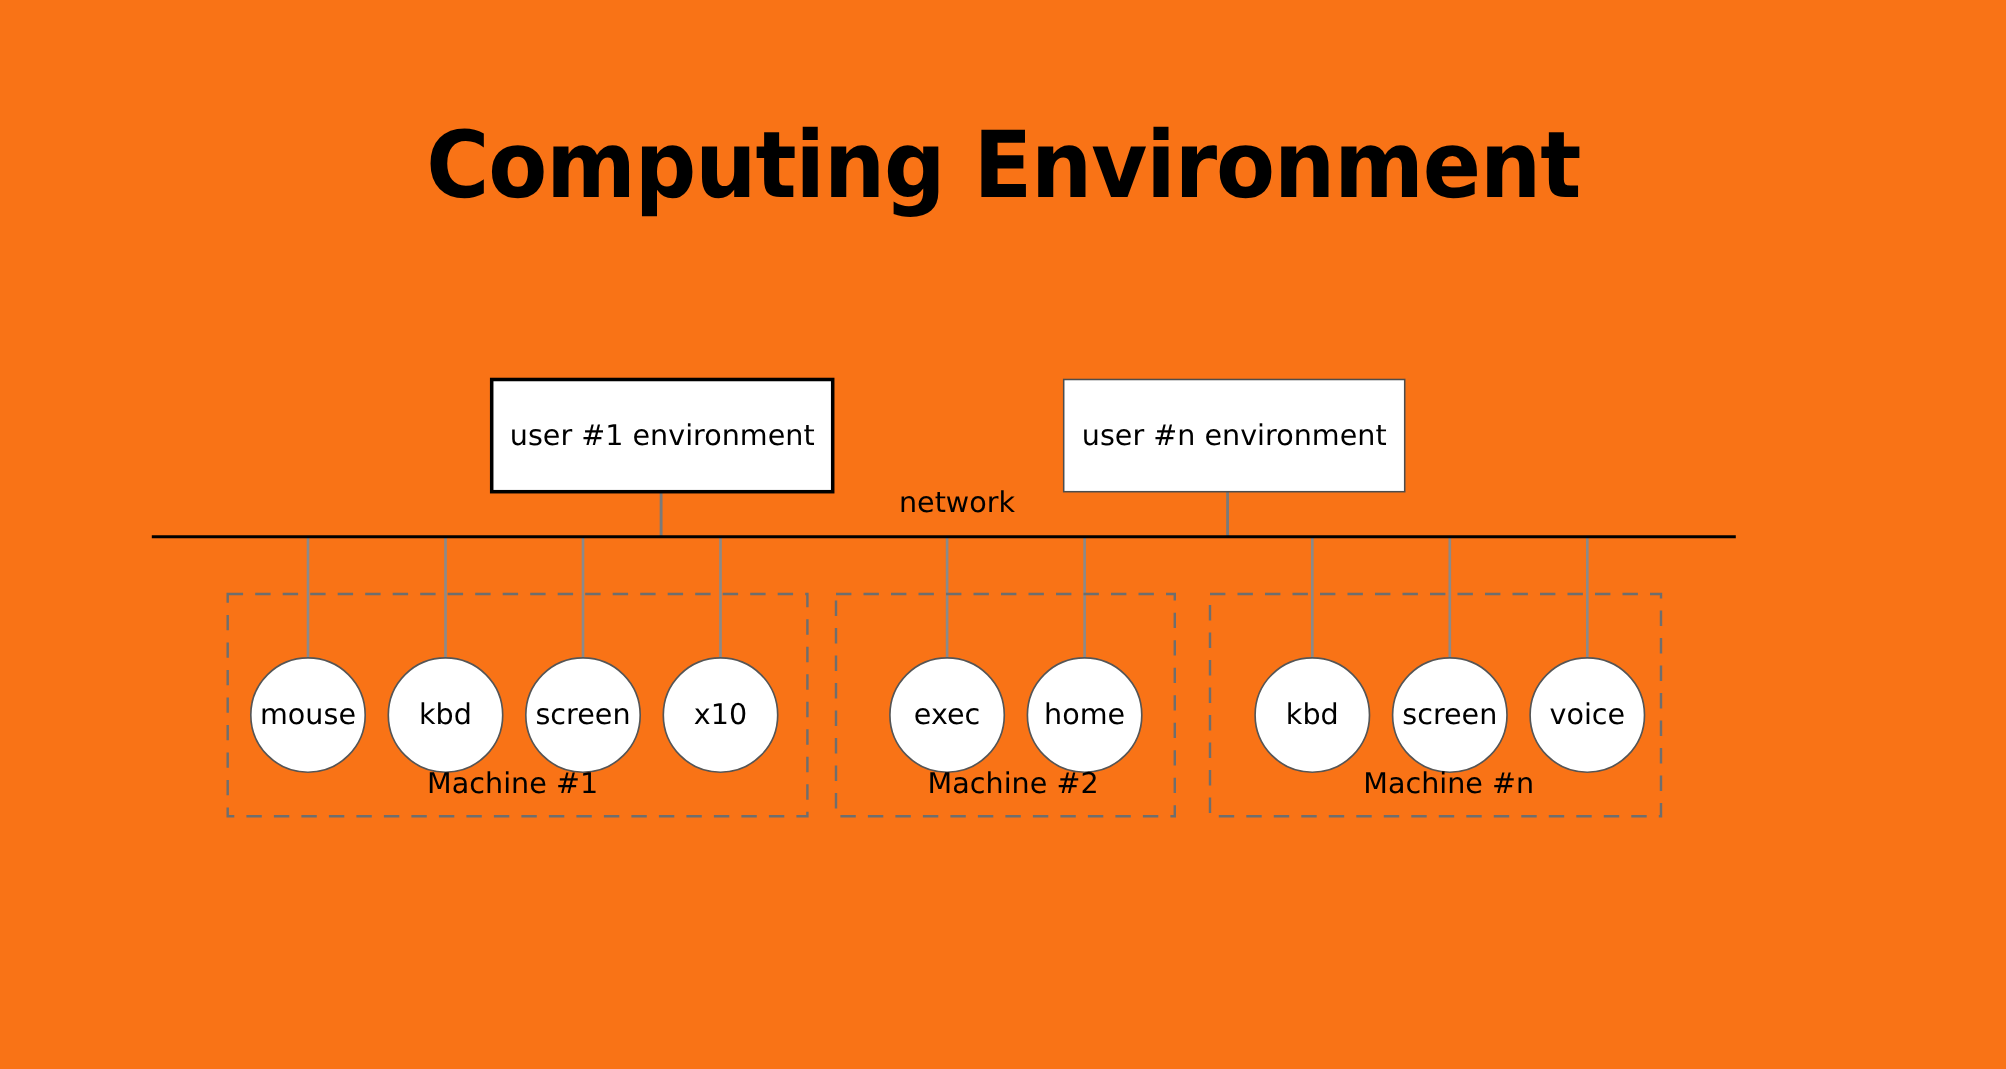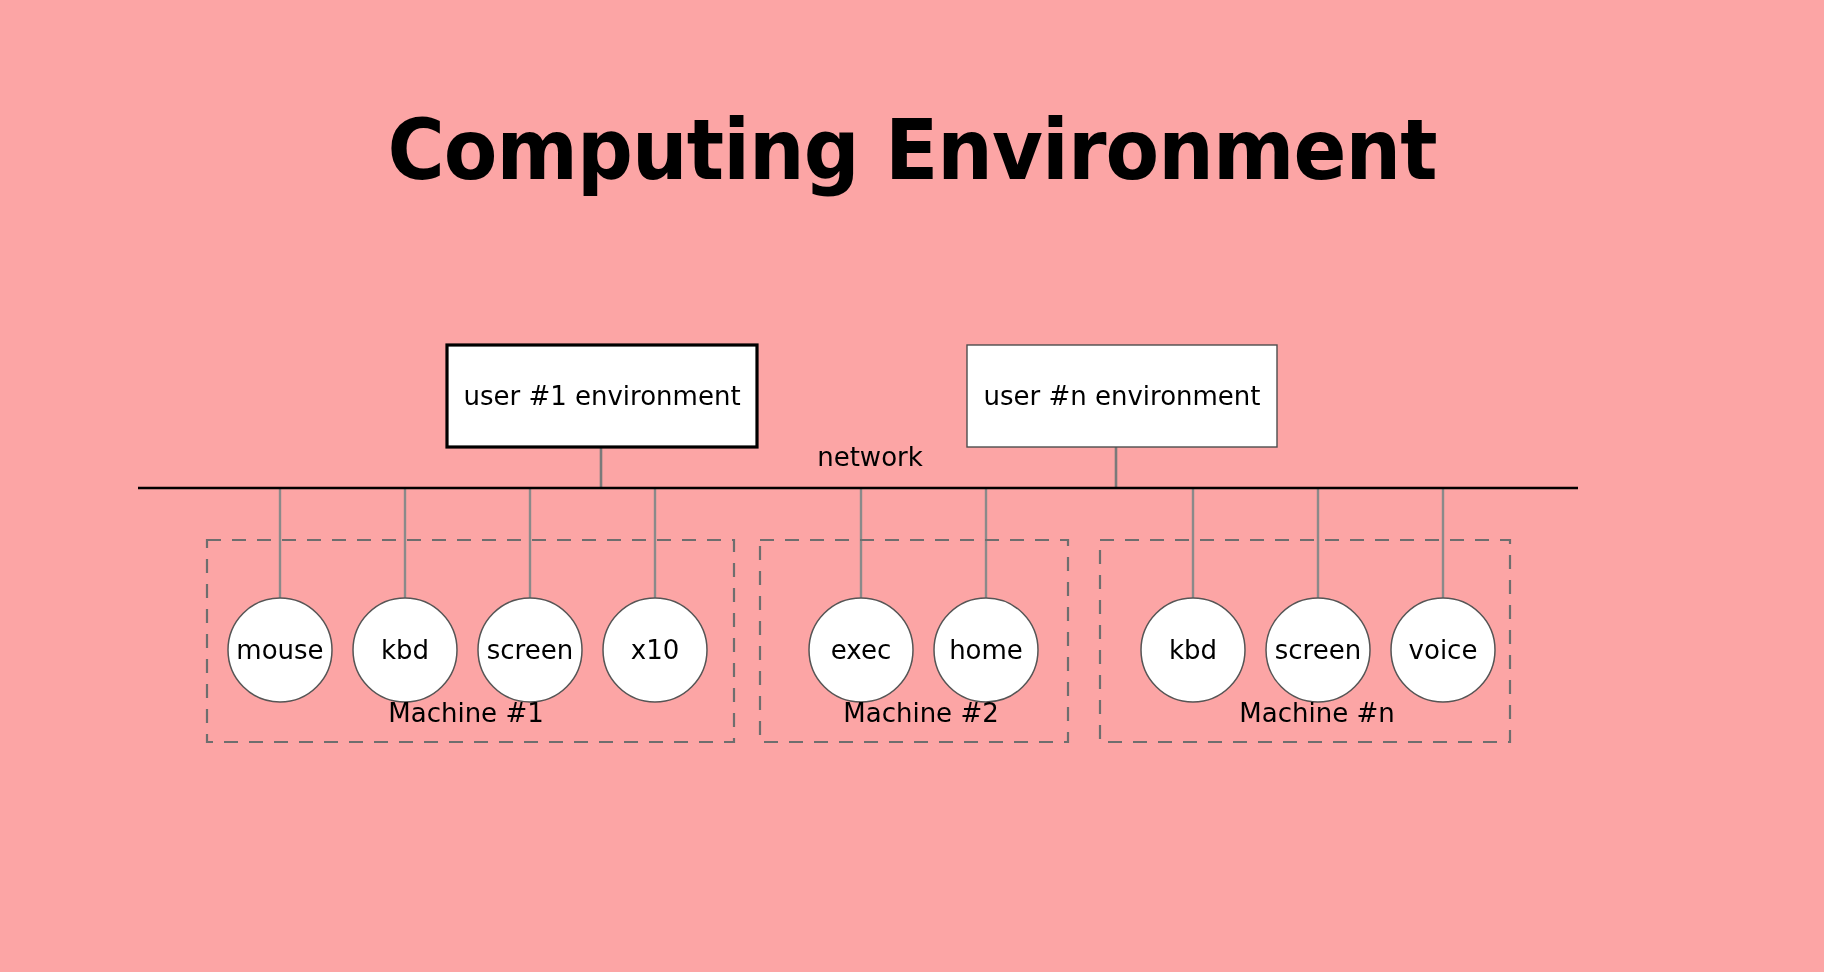--- a/index.html
+++ b/index.html
@@ -10,21 +10,21 @@
   body {
     width: 1824px;
     height: 972px;
     font-family: "DejaVu Sans", sans-serif;
     overflow: hidden;
   }
   #slide {
     position: relative;
     width: 1824px;
     height: 972px;
-    background: #fca5a5;
+    background: #f97316;
   }
   #title {
     position: absolute;
     left: 0;
     top: 108px;
     width: 1824px;
     text-align: center;
     font-family: "DejaVu Sans", sans-serif;
     font-weight: bold;
     font-size: 84px;

